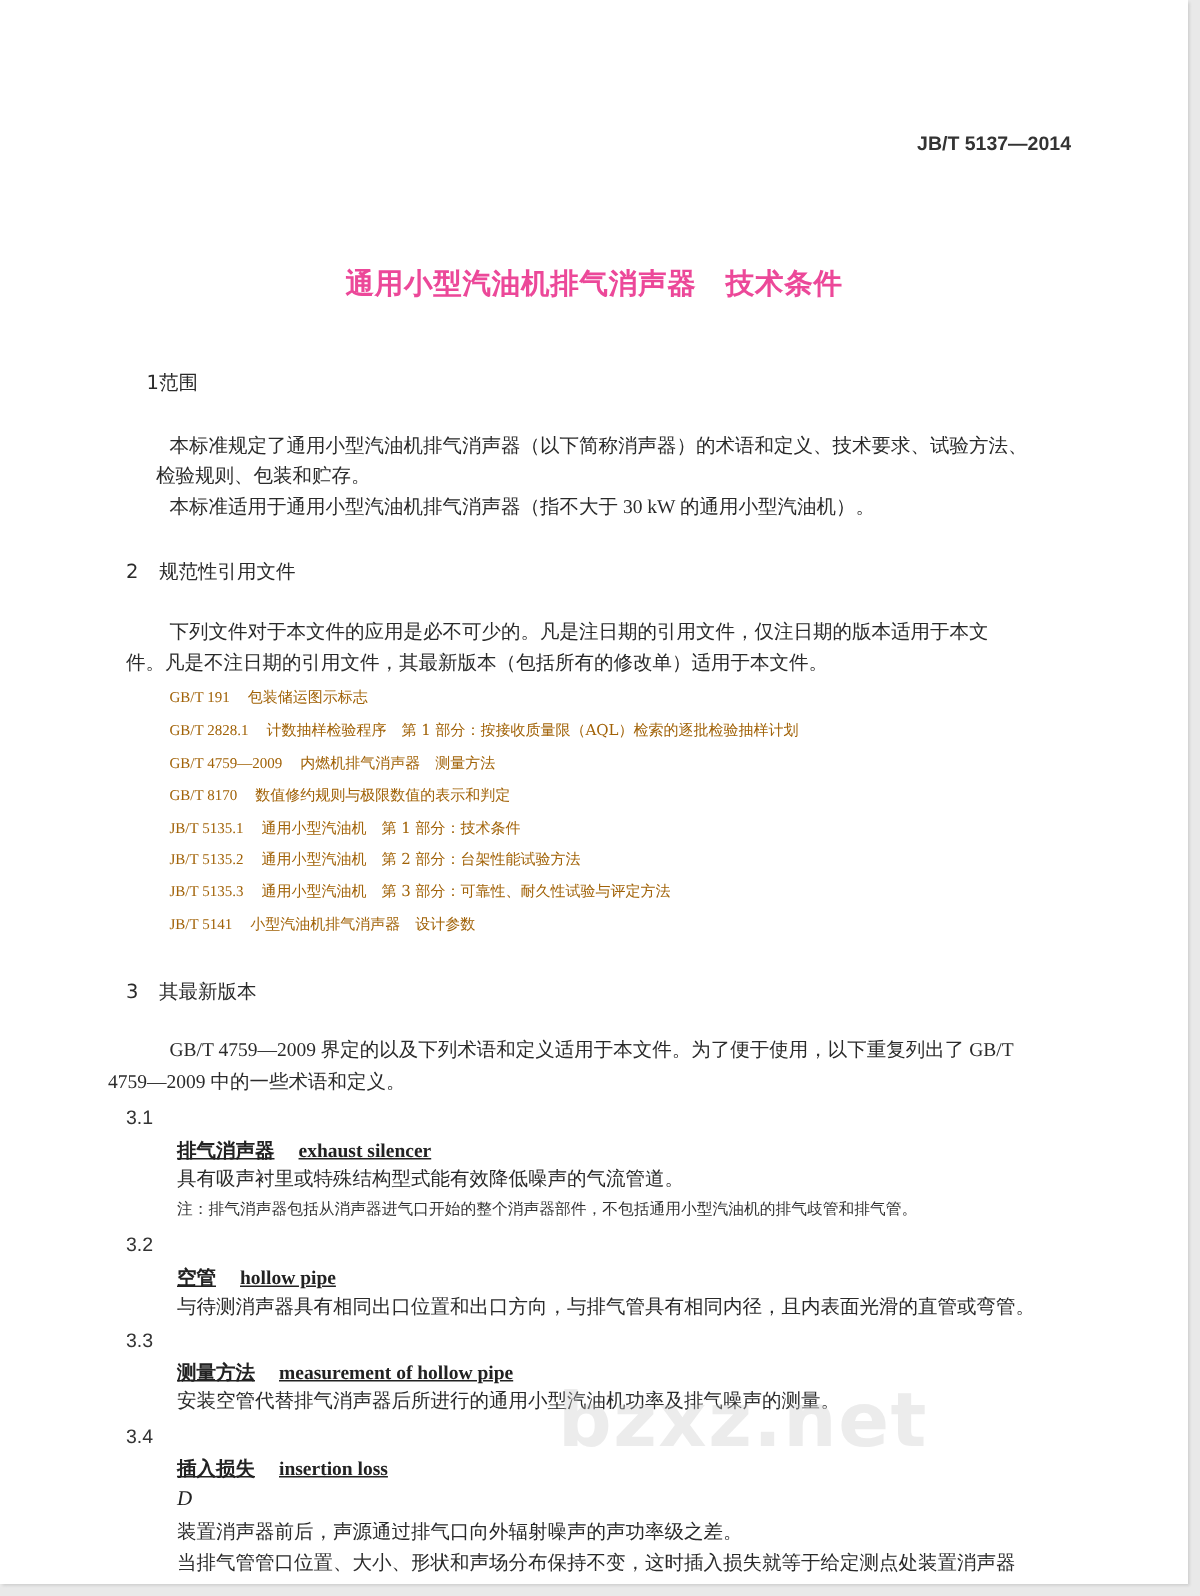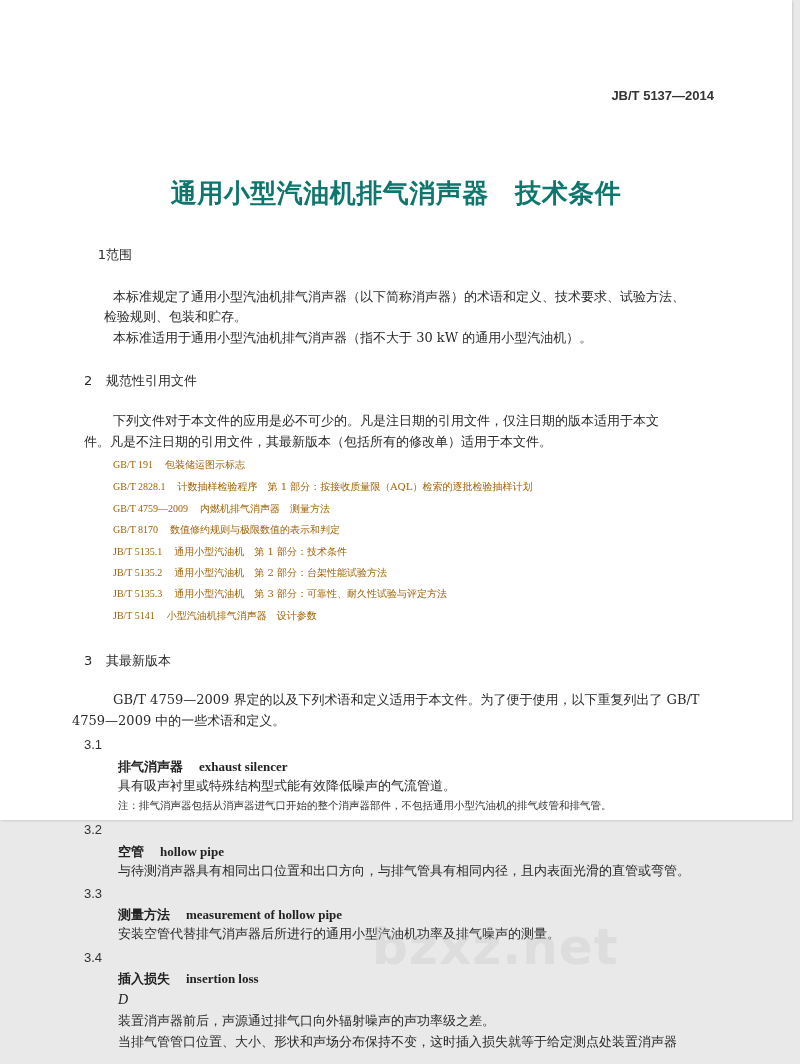--- a/index.html
+++ b/index.html
@@ -4,44 +4,44 @@
 <style>
   html, body { margin: 0; padding: 0; }
   body {
     width: 800px; height: 1064px; overflow: hidden;
     background: #e9e9e9;
     font-family: "DejaVu Serif", "Liberation Serif", serif;
     color: #222;
     position: relative;
   }
   .page {
-    position: absolute; left: 0; top: 0; width: 792px; height: 820px;
+    position: absolute; left: 0; top: 0; width: 792px; height: 1056px;
     background: #ffffff;
     box-shadow: 1px 1px 2px rgba(0,0,0,0.12);
   }
   .abs { position: absolute; white-space: nowrap; }
   .std-no {
     right: 78px; top: 88px;
     font-family: "Liberation Sans", sans-serif;
     font-size: 13px; font-weight: bold; color: #333;
   }
   .title {
     left: 0; right: 0; top: 176px; text-align: center;
-    font-family: Liberation Serif, serif; font-size: 26px; font-weight: bold;
-    color: #0f766e; letter-spacing: 0.5px;
+    font-family: Liberation Serif, serif; font-size: 19px; font-weight: bold;
+    color: #ec4899; letter-spacing: 0.5px;
   }
   .h1 {
     font-family: "DejaVu Sans", sans-serif; font-size: 13px; color: #2a2a2a;
   }
   .h1 .num { display: inline-block; width: 22px; }
-  .p { font-size: 13px; color: #2a2a2a; line-height: 22px; }
+  .p { font-size: 13px; color: #2a2a2a; line-height: 22px; font-family: Liberation Serif, serif; }
   .ref { font-size: 10px; color: #a16207; }
   .ref .code { font-family: "Liberation Serif", serif; margin-right: 12px; }
   .clause { font-family: "Liberation Sans", sans-serif; font-size: 13px; color: #333; }
-  .term { font-size: 13px; font-weight: bold; color: #222; }
+  .term { font-size: 13px; font-weight: bold; color: #222; text-decoration: underline; }
   .term .en { font-family: "Liberation Serif", serif; margin-left: 16px; }
   .note { font-size: 10.5px; color: #333; }
   .sym { font-family: "Liberation Serif", serif; font-style: italic; font-size: 14px; }
   .watermark {
     left: 372px; top: 918px;
     font-family: "DejaVu Sans", sans-serif; font-weight: bold; font-size: 50px;
     color: rgba(200,200,200,0.35); letter-spacing: 1px;
   }
 </style>
 </head>

